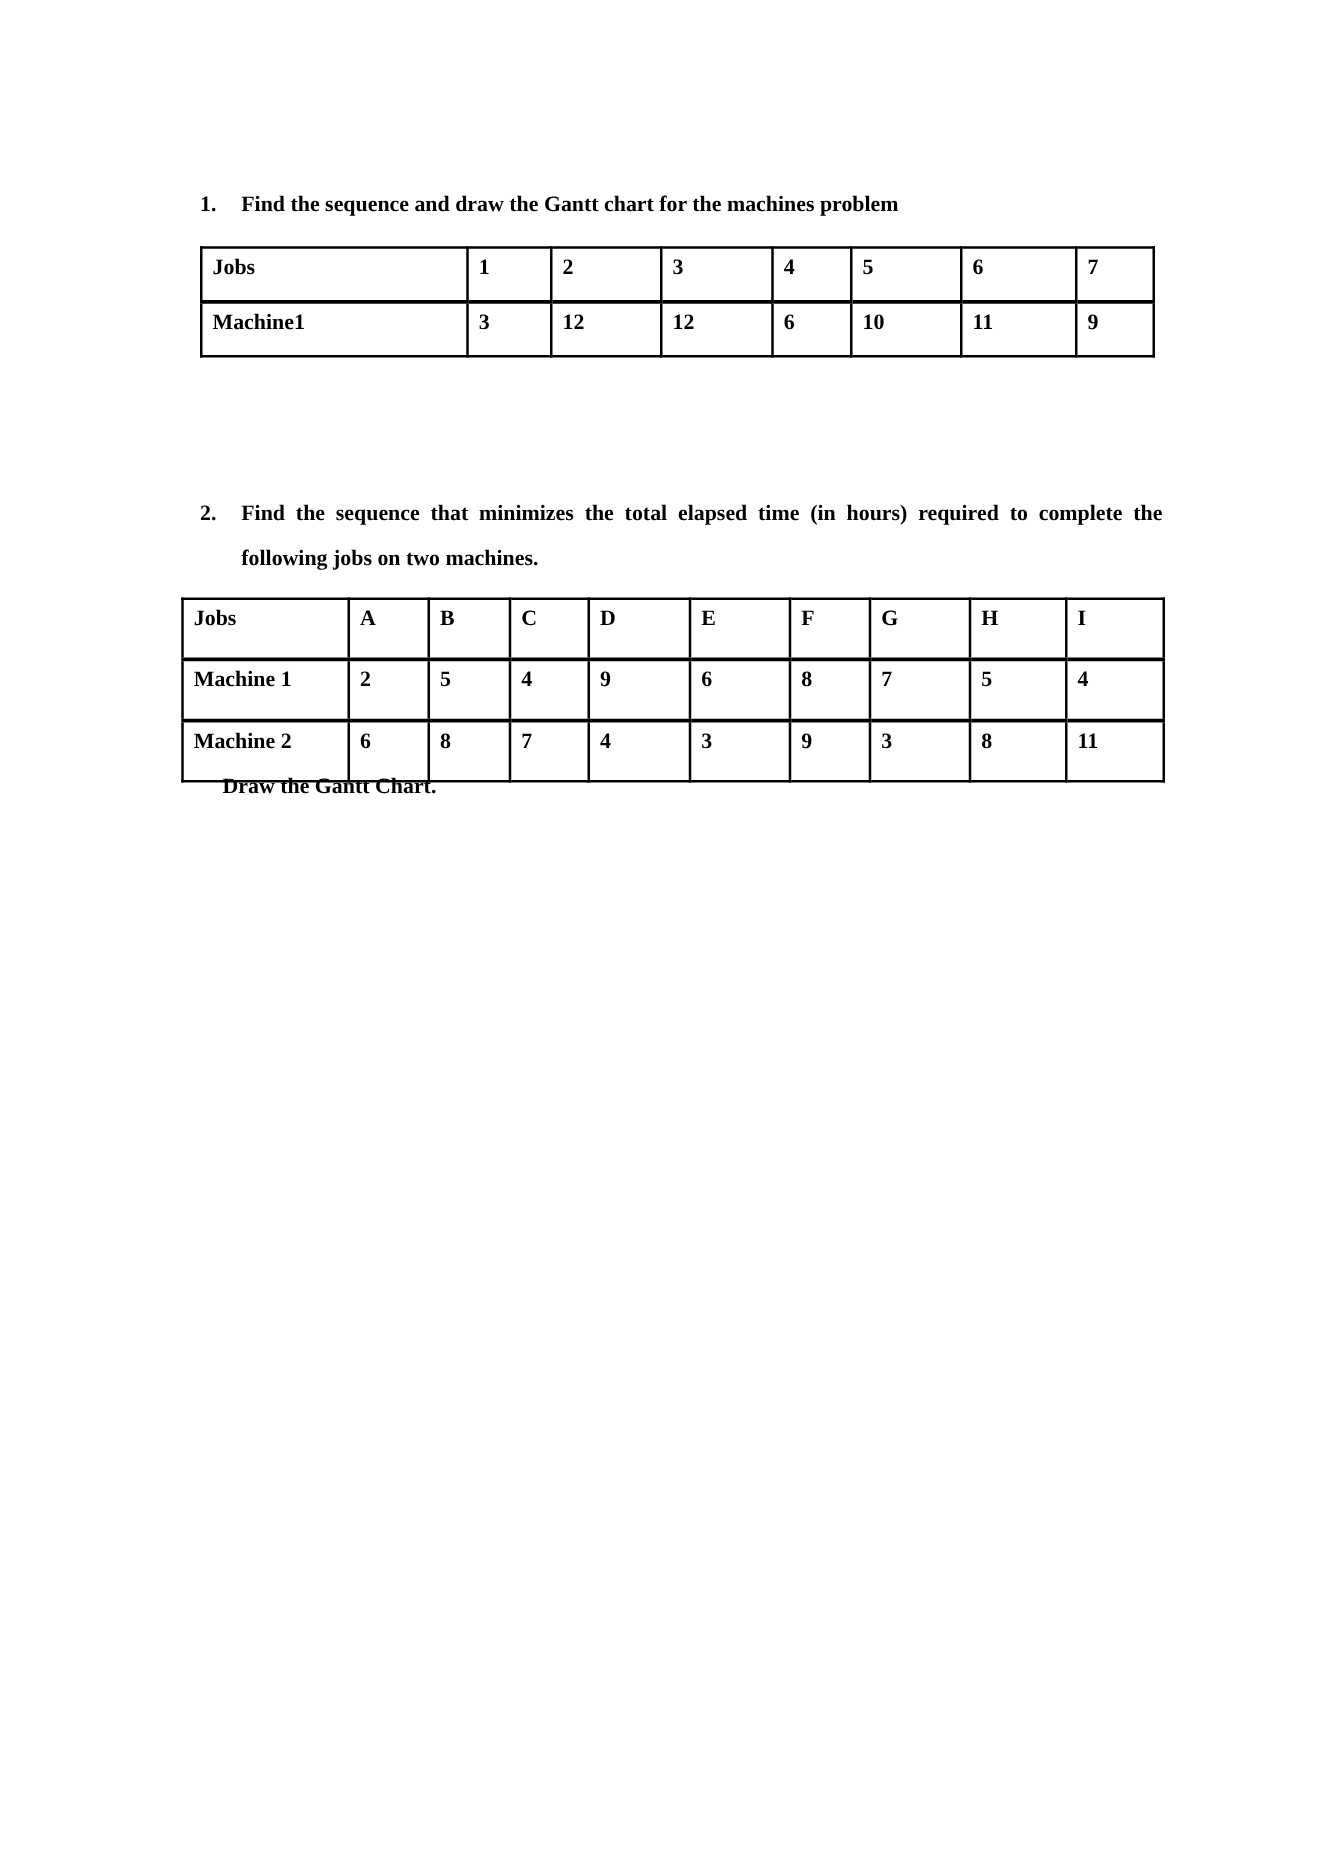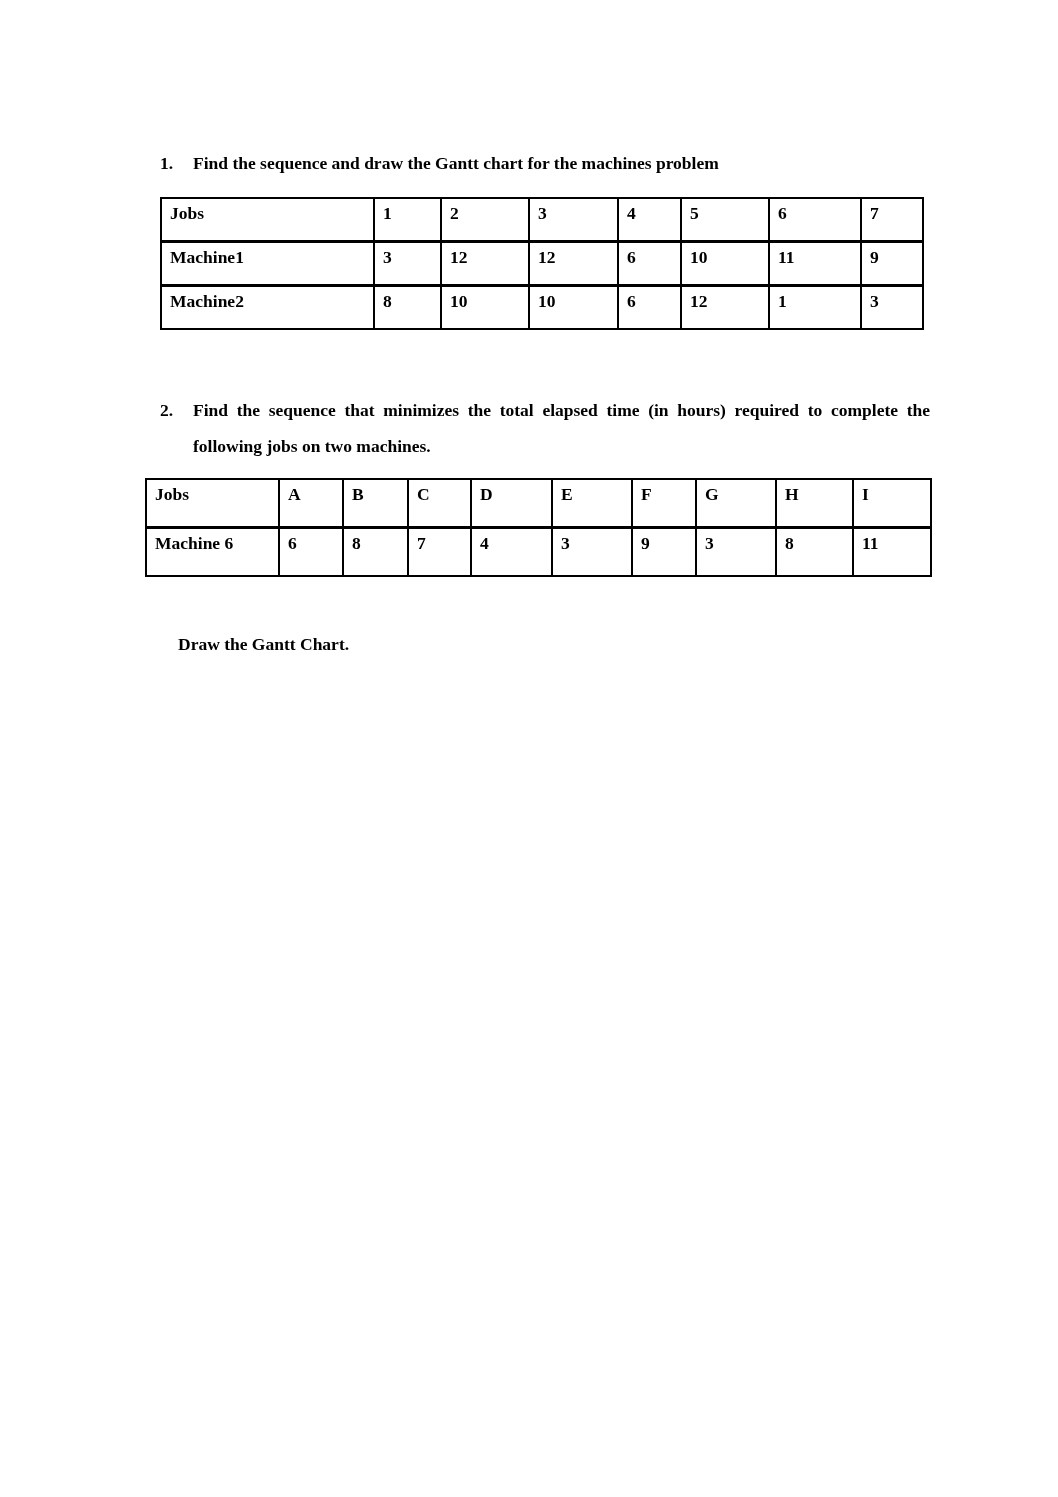--- a/index.html
+++ b/index.html
@@ -68,21 +68,21 @@
   }
   #table-1 td { height: 38px; }
   #table-2 {
     left: 145px;
     top: 478px;
   }
   #table-2 td { height: 43px; }
   .footer-note {
     position: absolute;
     left: 178px;
-    top: 632px;
+    top: 616px;
     font-size: 17.5px;
     line-height: 24px;
   }
 </style>
 </head>
 <body>
 
 <div class="page">
 
   <div class="prompt" id="p1-prompt">
@@ -115,30 +115,20 @@
       <tr>
         <td>Machine1</td>
         <td>3</td>
         <td>12</td>
         <td>12</td>
         <td>6</td>
         <td>10</td>
         <td>11</td>
         <td>9</td>
       </tr>
-      <tr>
-        <td>Machine2</td>
-        <td>8</td>
-        <td>10</td>
-        <td>10</td>
-        <td>6</td>
-        <td>12</td>
-        <td>1</td>
-        <td>3</td>
-      </tr>
     </tbody>
   </table>
 
   <div class="prompt" id="p2-prompt">
     <span class="num">2.</span>
     <span class="txt">Find the sequence that minimizes the total elapsed time (in hours) required to complete the following jobs on two machines.</span>
   </div>
 
   <table class="grid" id="table-2">
     <colgroup>
@@ -160,21 +150,33 @@
         <td>B</td>
         <td>C</td>
         <td>D</td>
         <td>E</td>
         <td>F</td>
         <td>G</td>
         <td>H</td>
         <td>I</td>
       </tr>
       <tr>
-        <td>Machine 6</td>
+        <td>Machine 1</td>
+        <td>2</td>
+        <td>5</td>
+        <td>4</td>
+        <td>9</td>
+        <td>6</td>
+        <td>8</td>
+        <td>7</td>
+        <td>5</td>
+        <td>4</td>
+      </tr>
+      <tr>
+        <td>Machine 2</td>
         <td>6</td>
         <td>8</td>
         <td>7</td>
         <td>4</td>
         <td>3</td>
         <td>9</td>
         <td>3</td>
         <td>8</td>
         <td>11</td>
       </tr>

